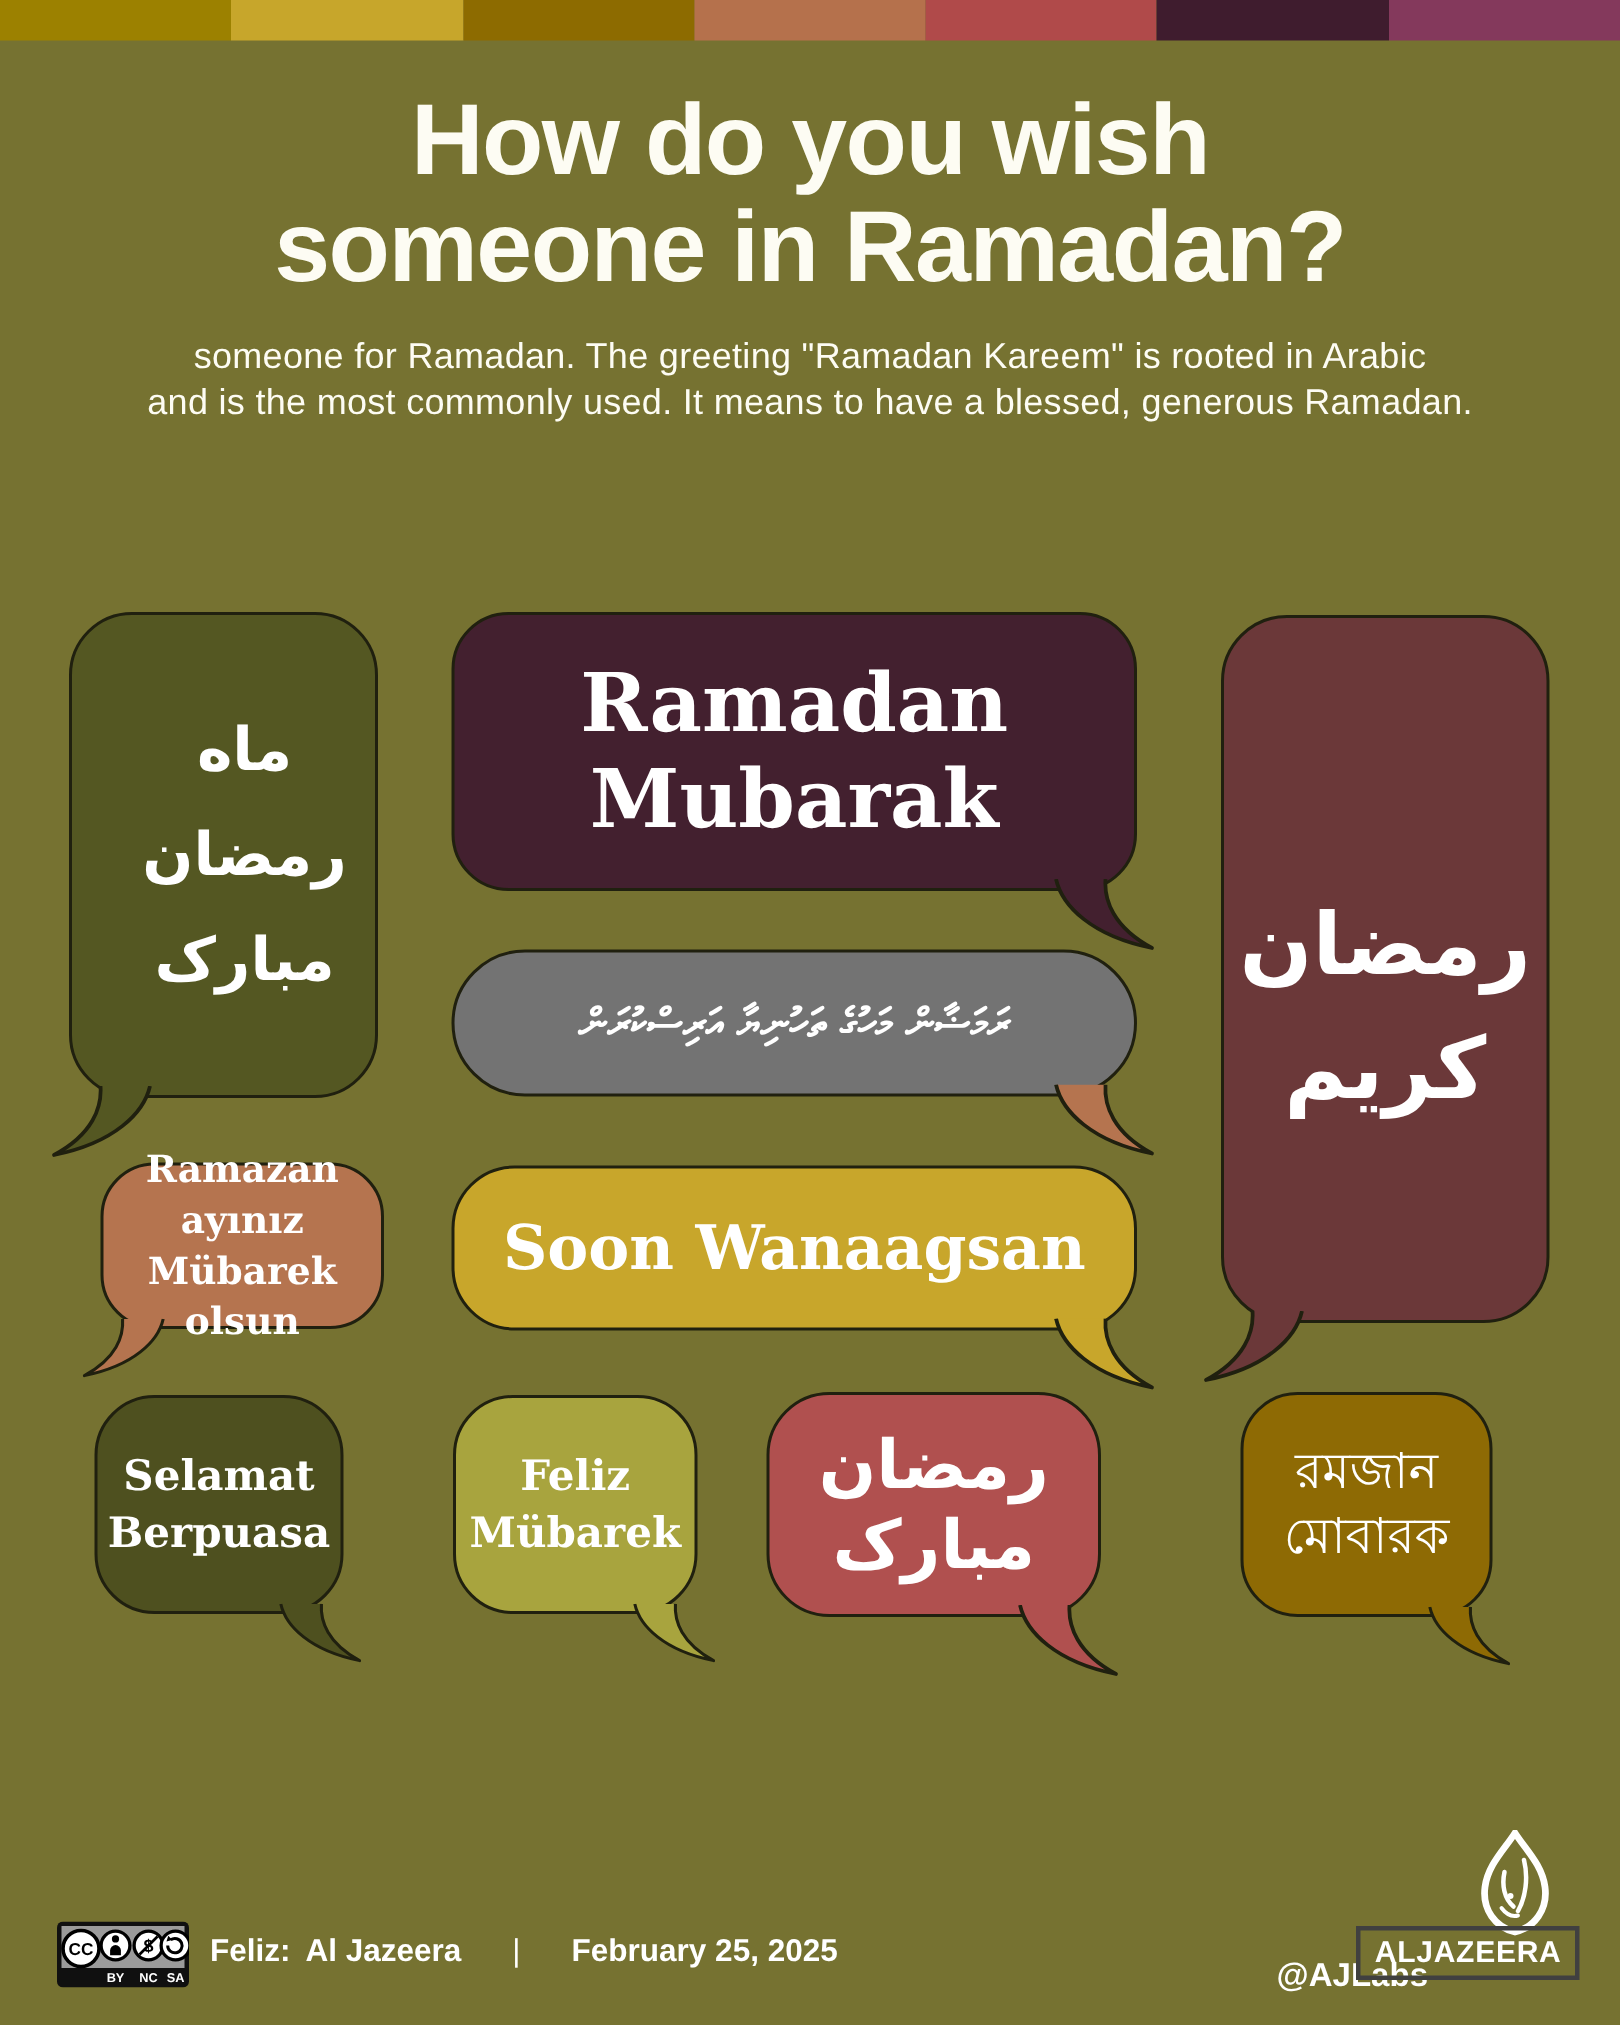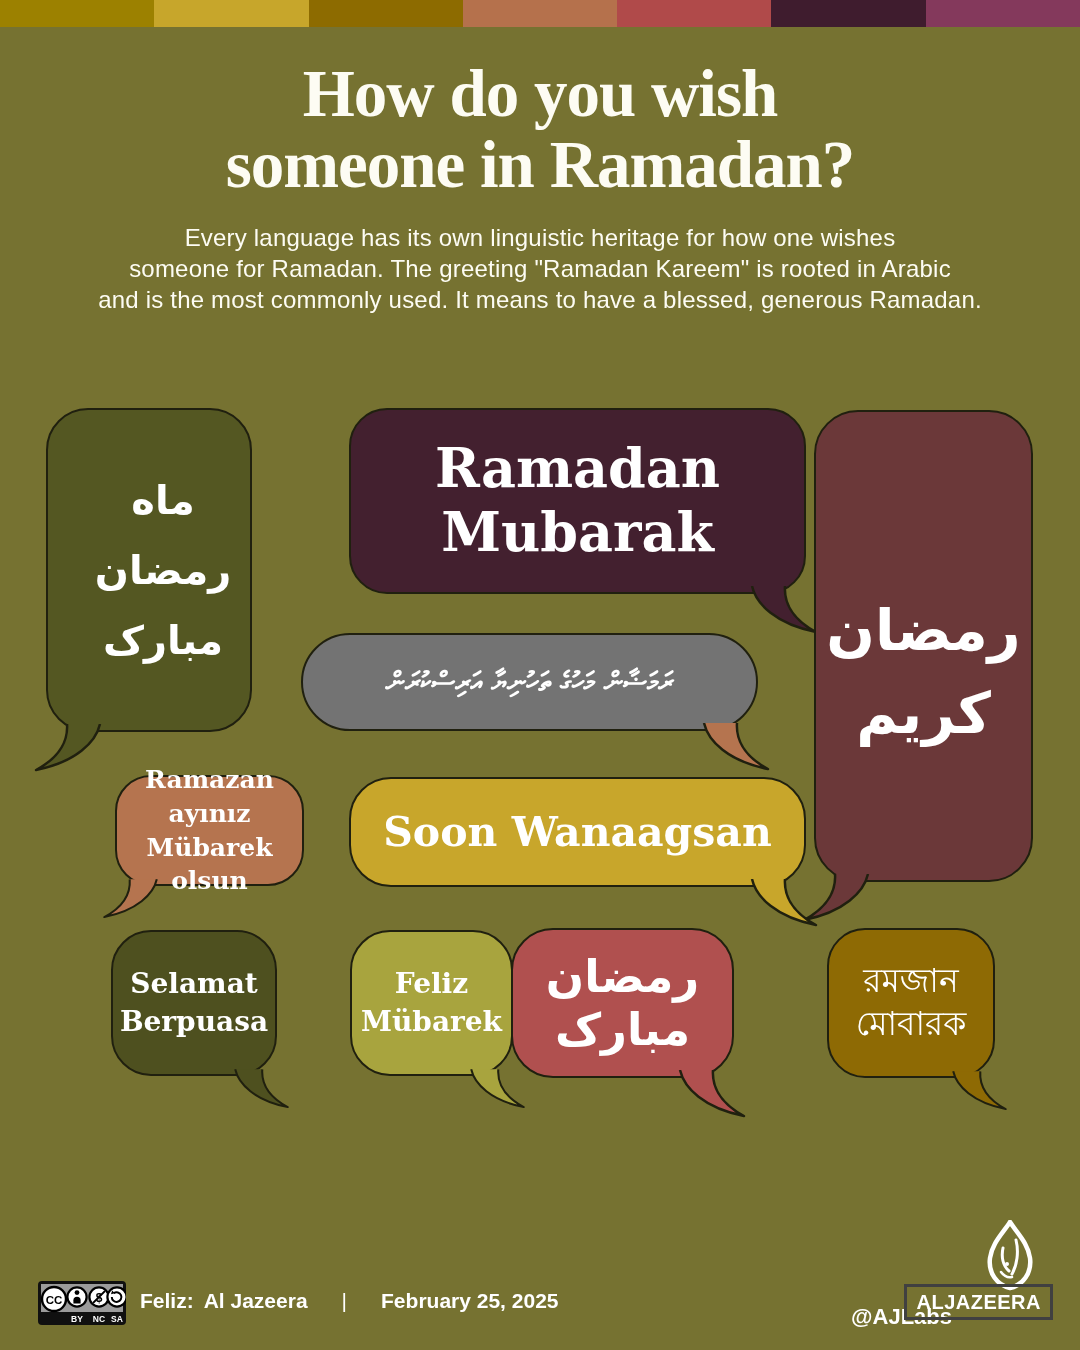--- a/index.html
+++ b/index.html
@@ -8,35 +8,35 @@
     position:relative; width:1080px; height:1350px; margin:0 auto;
     background:#767231; overflow:hidden;
     font-family:"Liberation Sans", sans-serif;
   }
   
   .strip { position:absolute; top:0; left:0; width:1080px; height:27px; display:flex; }
   .strip div { flex:1; }
 
   
   .header { position:absolute; top:58px; left:0; width:1080px; text-align:center; color:#fdfcf3; }
-  .title { font-family:Liberation Serif, serif; font-weight:700; font-size:67px; line-height:1.06; letter-spacing:-1px; }
+  .title { font-family:Liberation Sans, sans-serif; font-weight:700; font-size:67px; line-height:1.06; letter-spacing:-1px; }
   .subtitle { margin-top:22px; font-size:24px; line-height:31px; font-weight:500; letter-spacing:.2px; }
 
   
   .bubble {
     position:absolute; border:2.5px solid #20200f; color:#fff;
     display:flex; flex-direction:column; align-items:center; justify-content:center;
     text-align:center;
   }
   .bubble .tail { position:absolute; width:78px; height:48px; bottom:-42px; }
   .tail-r { right:-16px; }
   .tail-l { left:-16px; transform:scaleX(-1); }
   .tail path.edge { fill:none; stroke:#20200f; stroke-width:2.5; stroke-linejoin:round; }
 
-  .serifb { font-family:"DejaVu Serif", serif; font-weight:700;margin-left:48px; }
+  .serifb { font-family:"DejaVu Serif", serif; font-weight:700; }
   .script { font-family:"DejaVu Sans", sans-serif; font-weight:700; }
 
   .b-farsi   { left:46px;  top:408px; width:206px; height:324px; border-radius:42px; font-size:40px; line-height:1.75; }
   .b-english { left:301px; top:408px; width:457px; height:186px; border-radius:38px; font-size:54px; line-height:1.18; }
   .b-dhivehi { left:301px; top:633px; width:457px; height:98px;  border-radius:49px; font-size:27px; }
   .b-arabic  { left:814px; top:410px; width:219px; height:472px; border-radius:44px; font-size:57px; line-height:1.45; }
   .b-arabic .txt { transform:translateY(26px); }
   .b-turkish { left:67px;  top:775px; width:189px; height:111px; border-radius:36px; font-size:25px; line-height:1.35; }
   .b-somali  { left:301px; top:777px; width:457px; height:110px; border-radius:42px; font-size:41px; }
   .b-malay   { left:63px;  top:930px; width:166px; height:146px; border-radius:40px; font-size:28px; line-height:1.35; }
@@ -69,21 +69,20 @@
     <div style="background-color: rgb(63, 28, 46);"></div>
     <div style="background-color: rgb(132, 57, 92);"></div>
   </div>
 
   <div class="header">
     <div class="title">
       <div>How do you wish</div>
       <div>someone in Ramadan?</div>
     </div>
     <div class="subtitle">
-      <div>Every language has its own linguistic heritage for how one wishes</div>
       <div>someone for Ramadan. The greeting "Ramadan Kareem" is rooted in Arabic</div>
       <div>and is the most commonly used. It means to have a blessed, generous Ramadan.</div>
     </div>
   </div>
 
   <div class="bubble b-farsi script" dir="rtl" style="background-color: rgb(84, 87, 34); padding-left: 28px;">
     <div class="txt">
       <div>ماه رمضان</div>
       <div>مبارک</div>
     </div>

